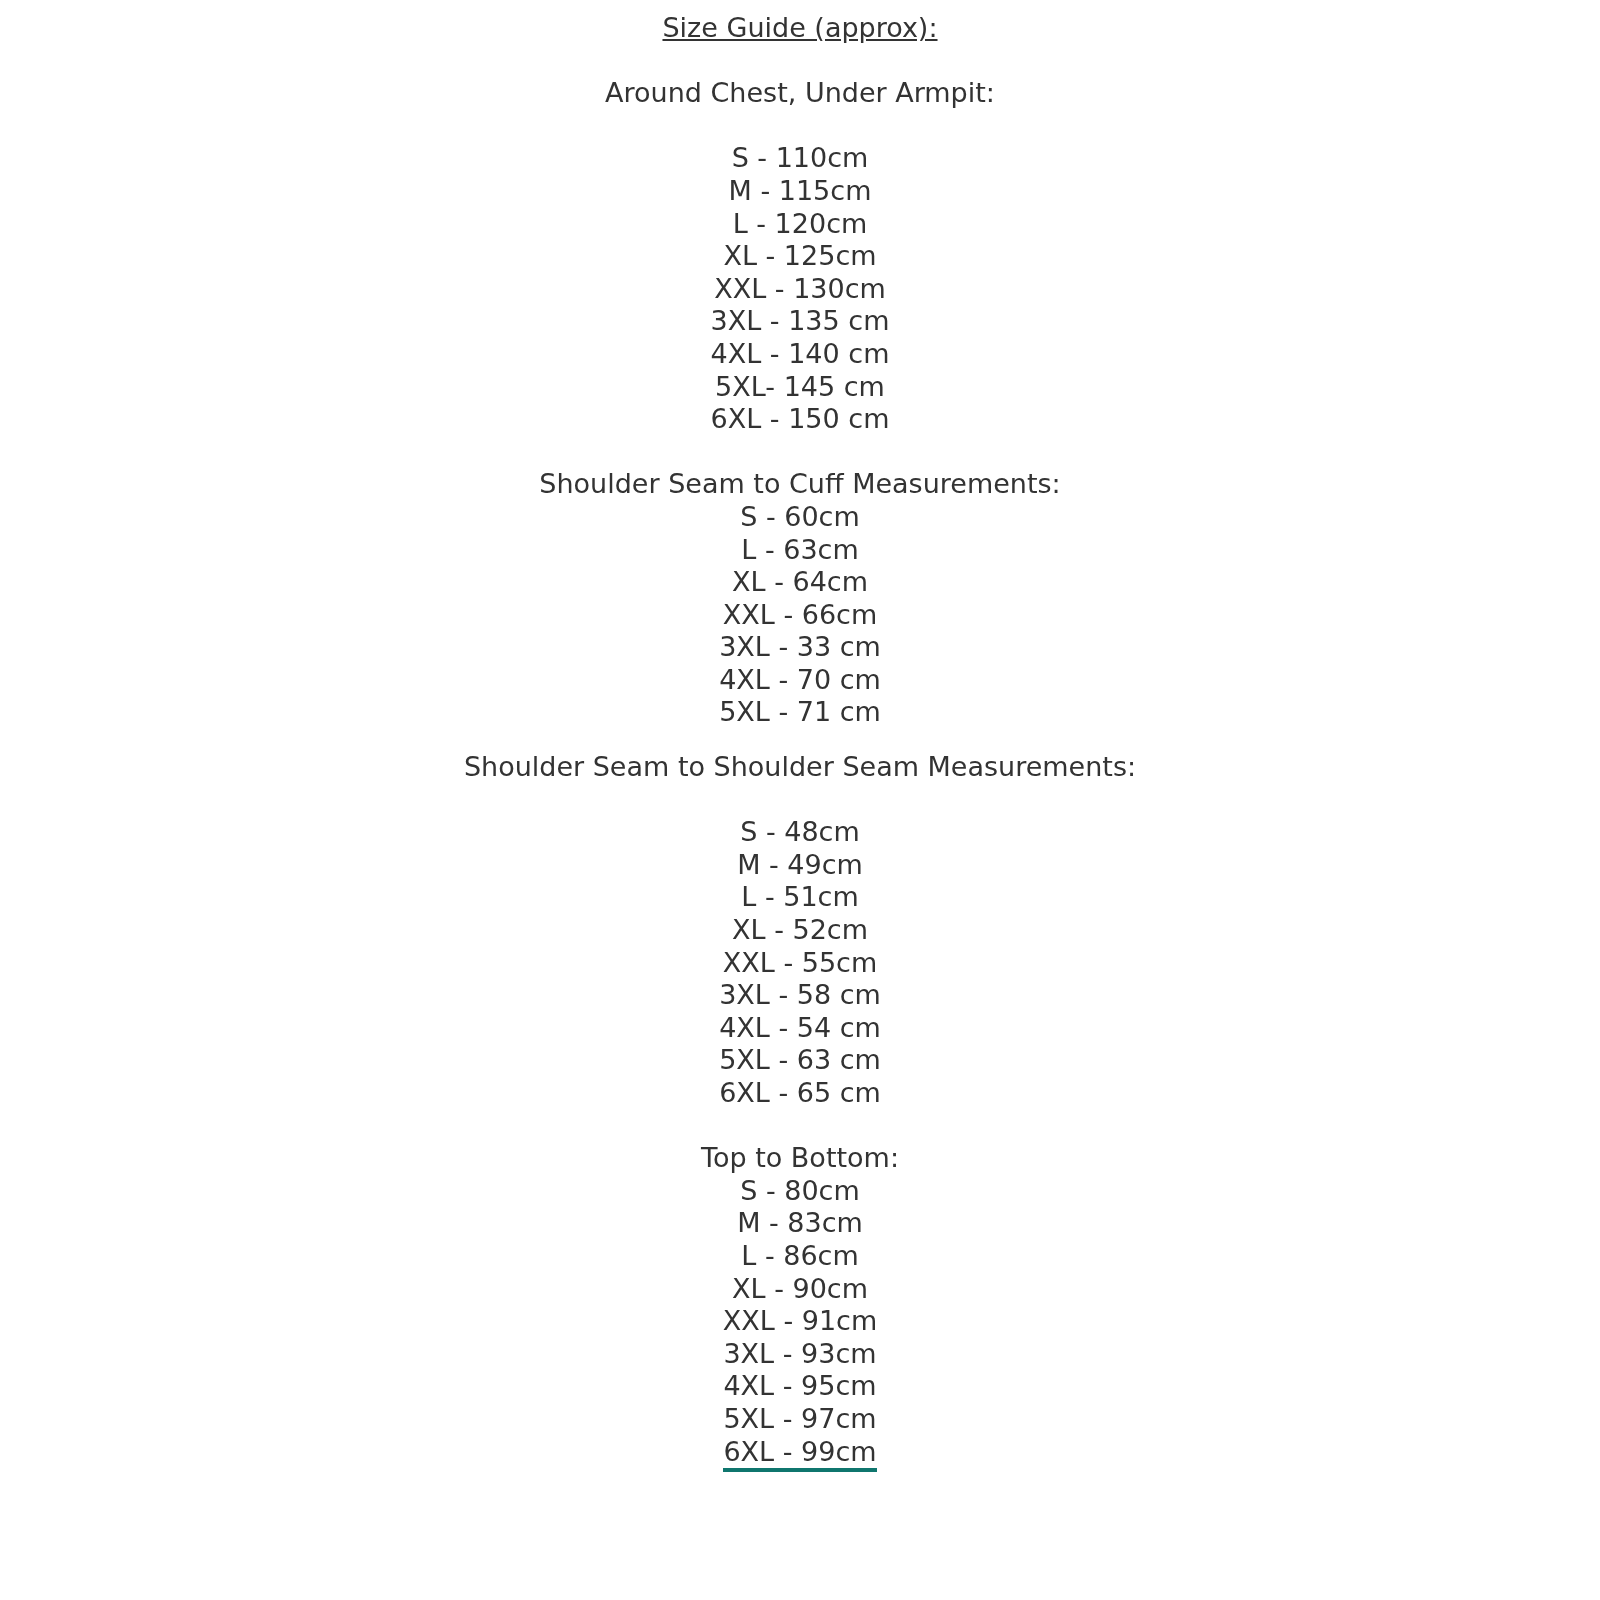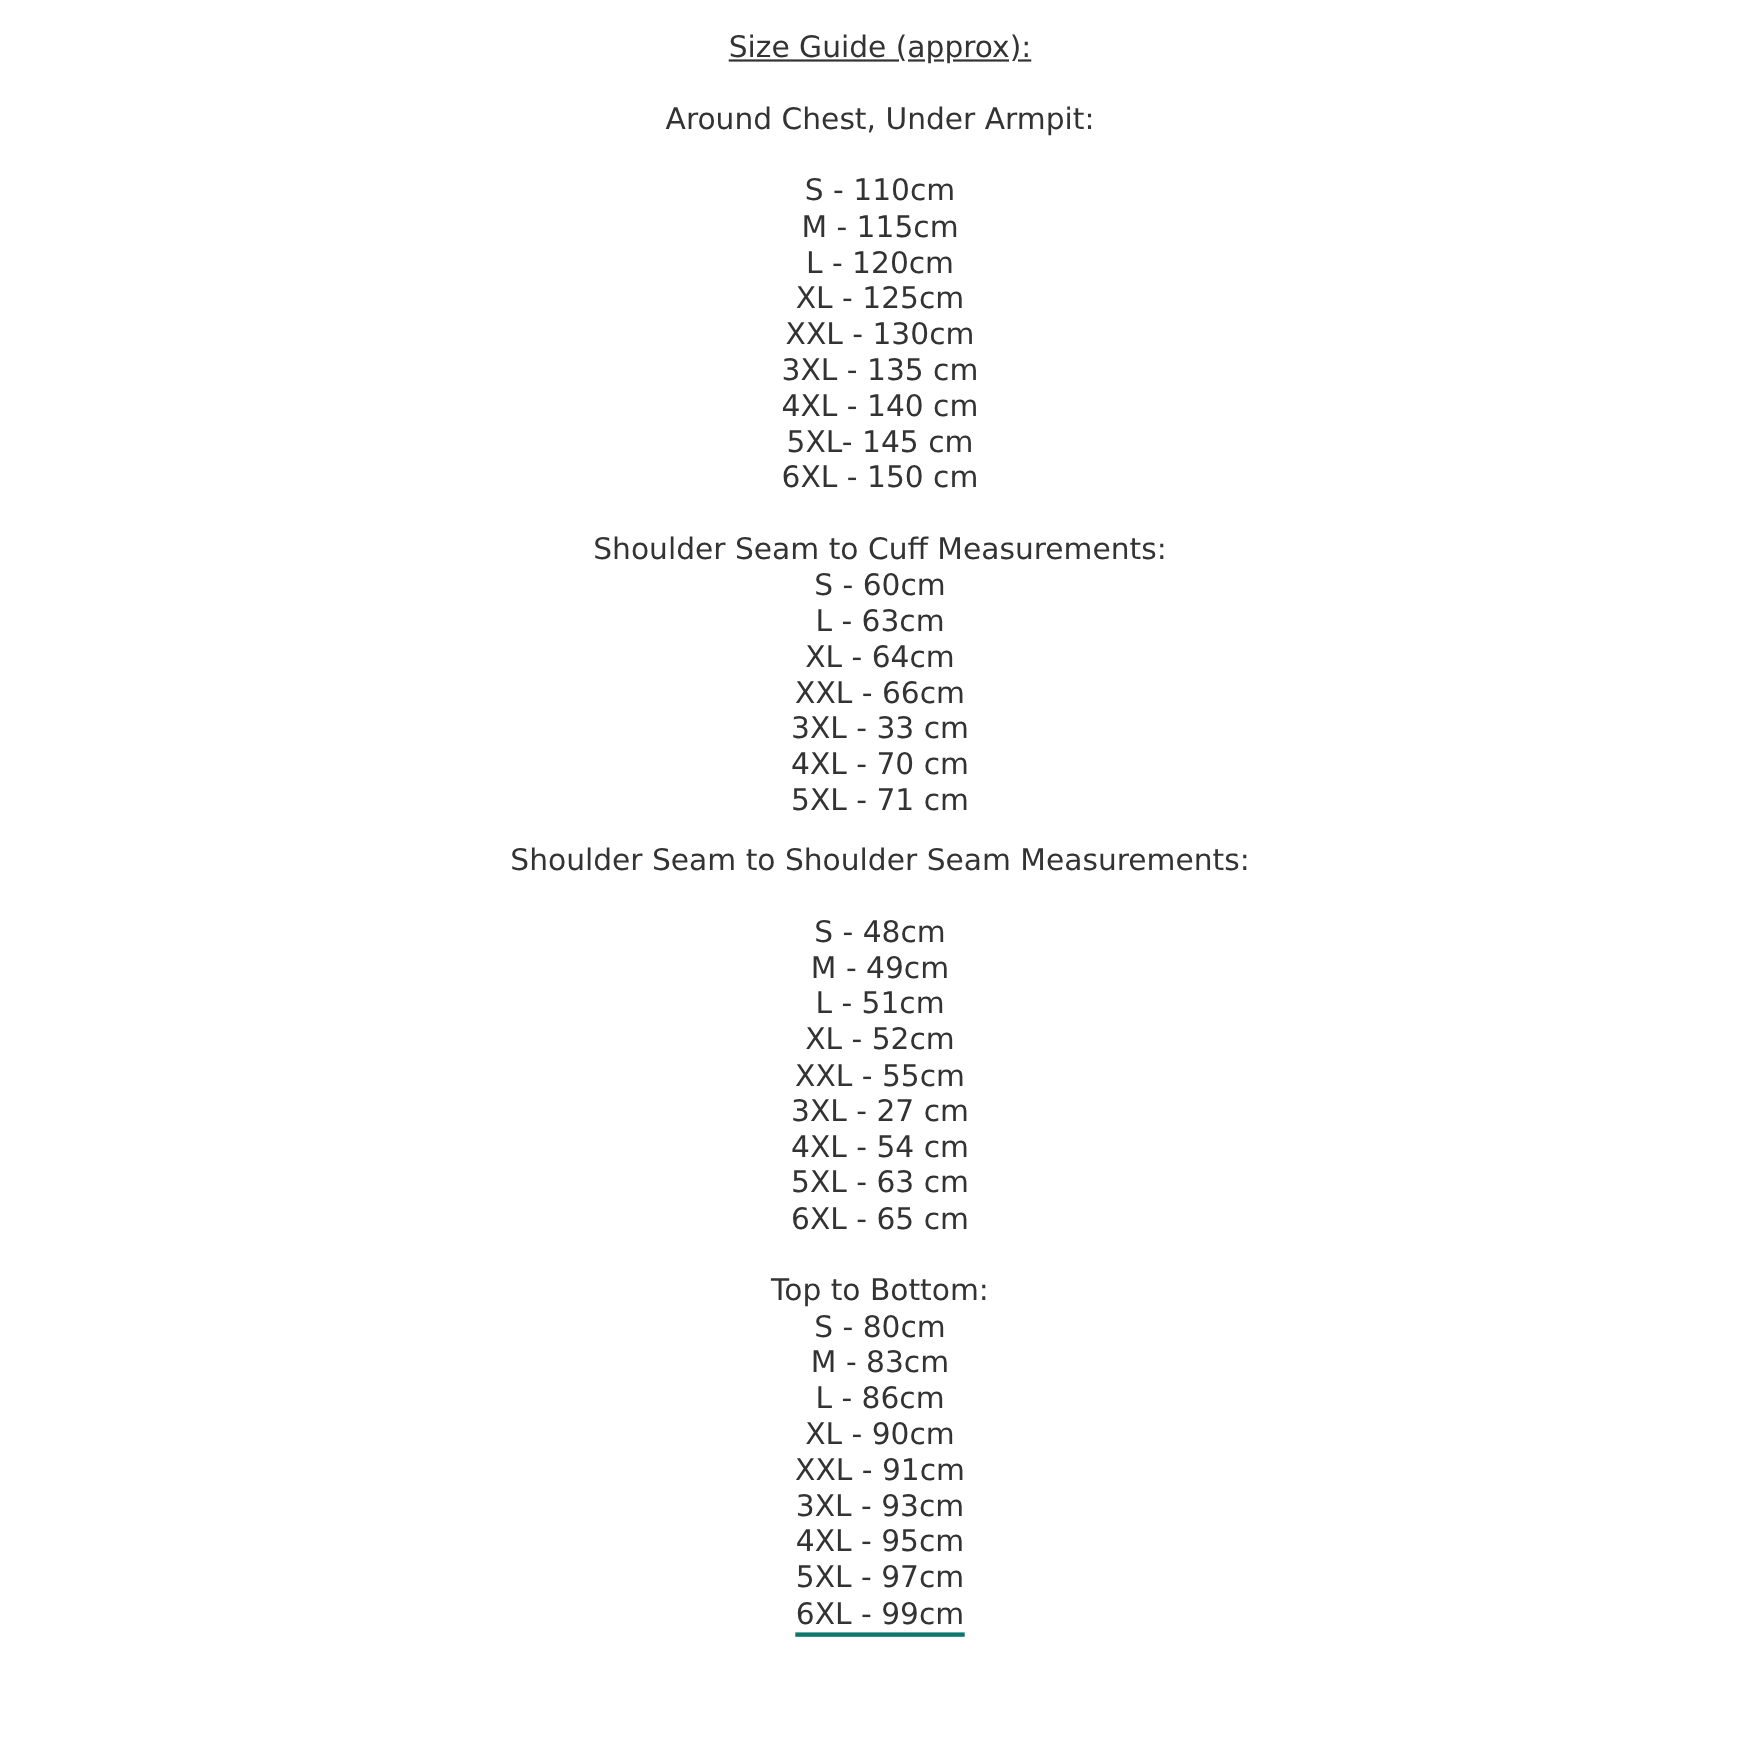--- a/index.html
+++ b/index.html
@@ -4,21 +4,21 @@
 <style>
   html, body {
     margin: 0;
     padding: 0;
     background: #ffffff;
   }
   .page {
     width: 1600px;
     height: 1600px;
     box-sizing: border-box;
-    padding-top: 28px;
+    padding-top: 12px;
     background: #ffffff;
     font-family: "DejaVu Sans", "Liberation Sans", sans-serif;
     font-size: 27px;
     line-height: 32.6px;
     color: #333333;
     text-align: center;
     overflow: hidden;
   }
   .line {
     white-space: pre;
@@ -73,21 +73,21 @@
     <div class="line">5XL - 71 cm</div>
   </div>
 
   <div>
     <div class="line gap-before gap-after">Shoulder Seam to Shoulder Seam Measurements:</div>
     <div class="line">S - 48cm</div>
     <div class="line">M - 49cm</div>
     <div class="line">L - 51cm</div>
     <div class="line">XL - 52cm</div>
     <div class="line">XXL - 55cm</div>
-    <div class="line">3XL - 27 cm</div>
+    <div class="line">3XL - 58 cm</div>
     <div class="line">4XL - 54 cm</div>
     <div class="line">5XL - 63 cm</div>
     <div class="line">6XL - 65 cm</div>
   </div>
 
   <div>
     <div class="line gap-before">Top to Bottom:</div>
     <div class="line">S - 80cm</div>
     <div class="line">M - 83cm</div>
     <div class="line">L - 86cm</div>

